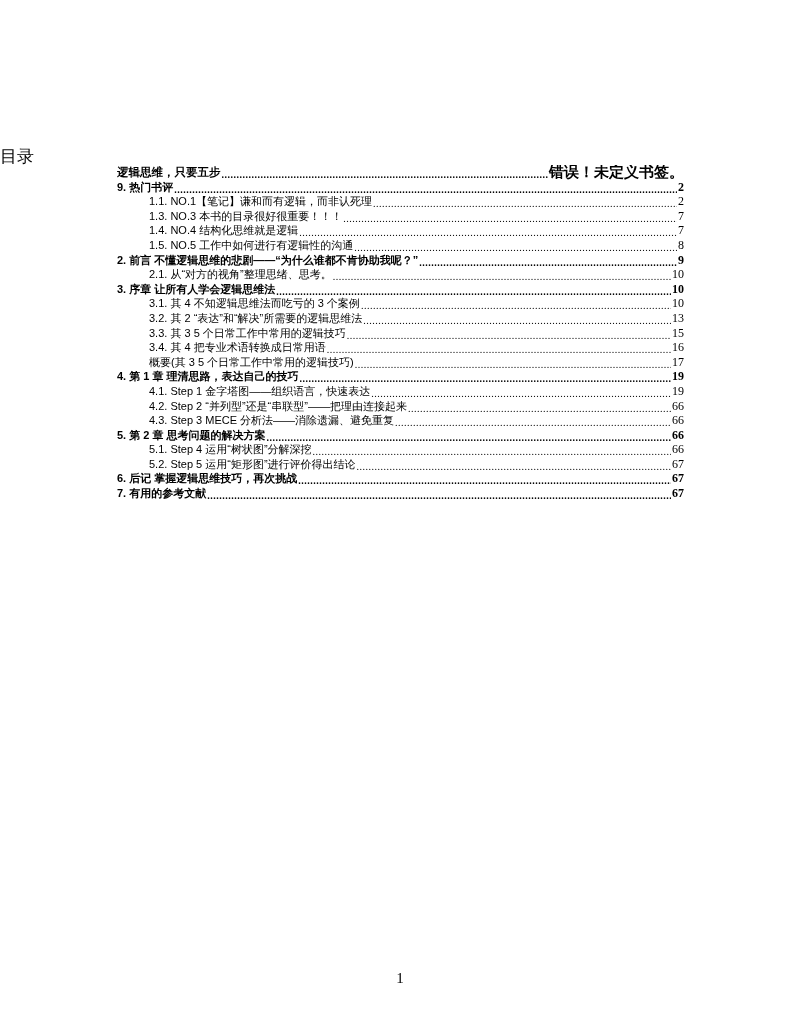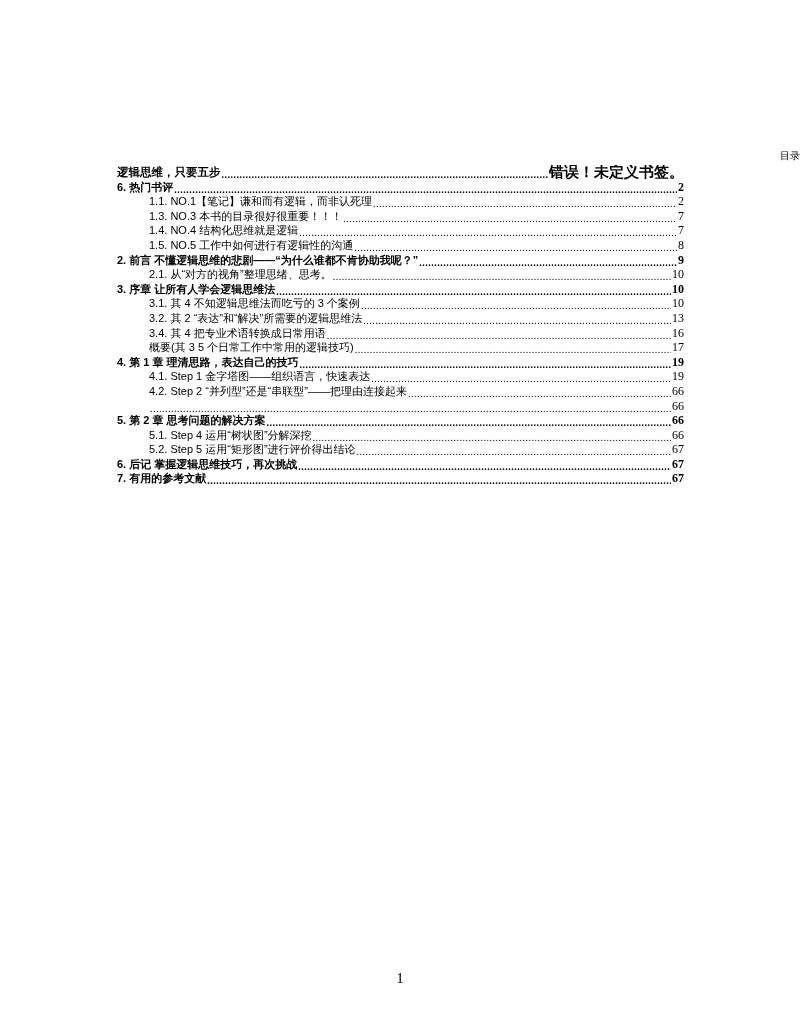--- a/index.html
+++ b/index.html
@@ -19,23 +19,23 @@
       left: 0; top: 0;
       width: 800px;
       height: 1035px;
       background: #fff;
     }
     .toc-title {
       position: absolute;
       top: 148px;
       left: 0;
       width: 800px;
-      text-align: right;
+      text-align: left;
       font-family: "DejaVu Serif", "Liberation Serif", serif;
-      font-size: 10px;
+      font-size: 17px;
       line-height: 16px;
     }
     .toc {
       position: absolute;
       top: 165px;
       left: 117px;
       width: 567px;
     }
     .toc-row {
       display: flex;
@@ -114,21 +114,21 @@
 <div class="page">
   <div class="toc-title">目录</div>
 
   <div class="toc">
     <div class="toc-row top">
       <span class="toc-text">逻辑思维，只要五步</span>
       <span class="toc-dots"></span>
       <span class="toc-page">错误！未定义书签。</span>
     </div>
     <div class="toc-row level-1">
-      <span class="toc-text">6. 热门书评</span>
+      <span class="toc-text">9. 热门书评</span>
       <span class="toc-dots"></span>
       <span class="toc-page">2</span>
     </div>
     <div class="toc-row level-2">
       <span class="toc-text">1.1. NO.1【笔记】谦和而有逻辑，而非认死理</span>
       <span class="toc-dots"></span>
       <span class="toc-page">2</span>
     </div>
     <div class="toc-row level-2">
       <span class="toc-text">1.3. NO.3 本书的目录很好很重要！！！</span>
@@ -162,20 +162,25 @@
     </div>
     <div class="toc-row level-2">
       <span class="toc-text">3.1. 其 4 不知逻辑思维法而吃亏的 3 个案例</span>
       <span class="toc-dots"></span>
       <span class="toc-page">10</span>
     </div>
     <div class="toc-row level-2">
       <span class="toc-text">3.2. 其 2 “表达”和“解决”所需要的逻辑思维法</span>
       <span class="toc-dots"></span>
       <span class="toc-page">13</span>
+    </div>
+    <div class="toc-row level-2">
+      <span class="toc-text">3.3. 其 3 5 个日常工作中常用的逻辑技巧</span>
+      <span class="toc-dots"></span>
+      <span class="toc-page">15</span>
     </div>
     <div class="toc-row level-2">
       <span class="toc-text">3.4. 其 4 把专业术语转换成日常用语</span>
       <span class="toc-dots"></span>
       <span class="toc-page">16</span>
     </div>
     <div class="toc-row level-2 plain">
       <span class="toc-text">概要(其 3 5 个日常工作中常用的逻辑技巧)</span>
       <span class="toc-dots"></span>
       <span class="toc-page">17</span>
@@ -189,20 +194,21 @@
       <span class="toc-text">4.1. Step 1 金字塔图——组织语言，快速表达</span>
       <span class="toc-dots"></span>
       <span class="toc-page">19</span>
     </div>
     <div class="toc-row level-2">
       <span class="toc-text">4.2. Step 2 “并列型”还是“串联型”——把理由连接起来</span>
       <span class="toc-dots"></span>
       <span class="toc-page">66</span>
     </div>
     <div class="toc-row level-2">
+      <span class="toc-text">4.3. Step 3 MECE 分析法——消除遗漏、避免重复</span>
       <span class="toc-dots"></span>
       <span class="toc-page">66</span>
     </div>
     <div class="toc-row level-1">
       <span class="toc-text">5. 第 2 章 思考问题的解决方案</span>
       <span class="toc-dots"></span>
       <span class="toc-page">66</span>
     </div>
     <div class="toc-row level-2">
       <span class="toc-text">5.1. Step 4 运用“树状图”分解深挖</span>

